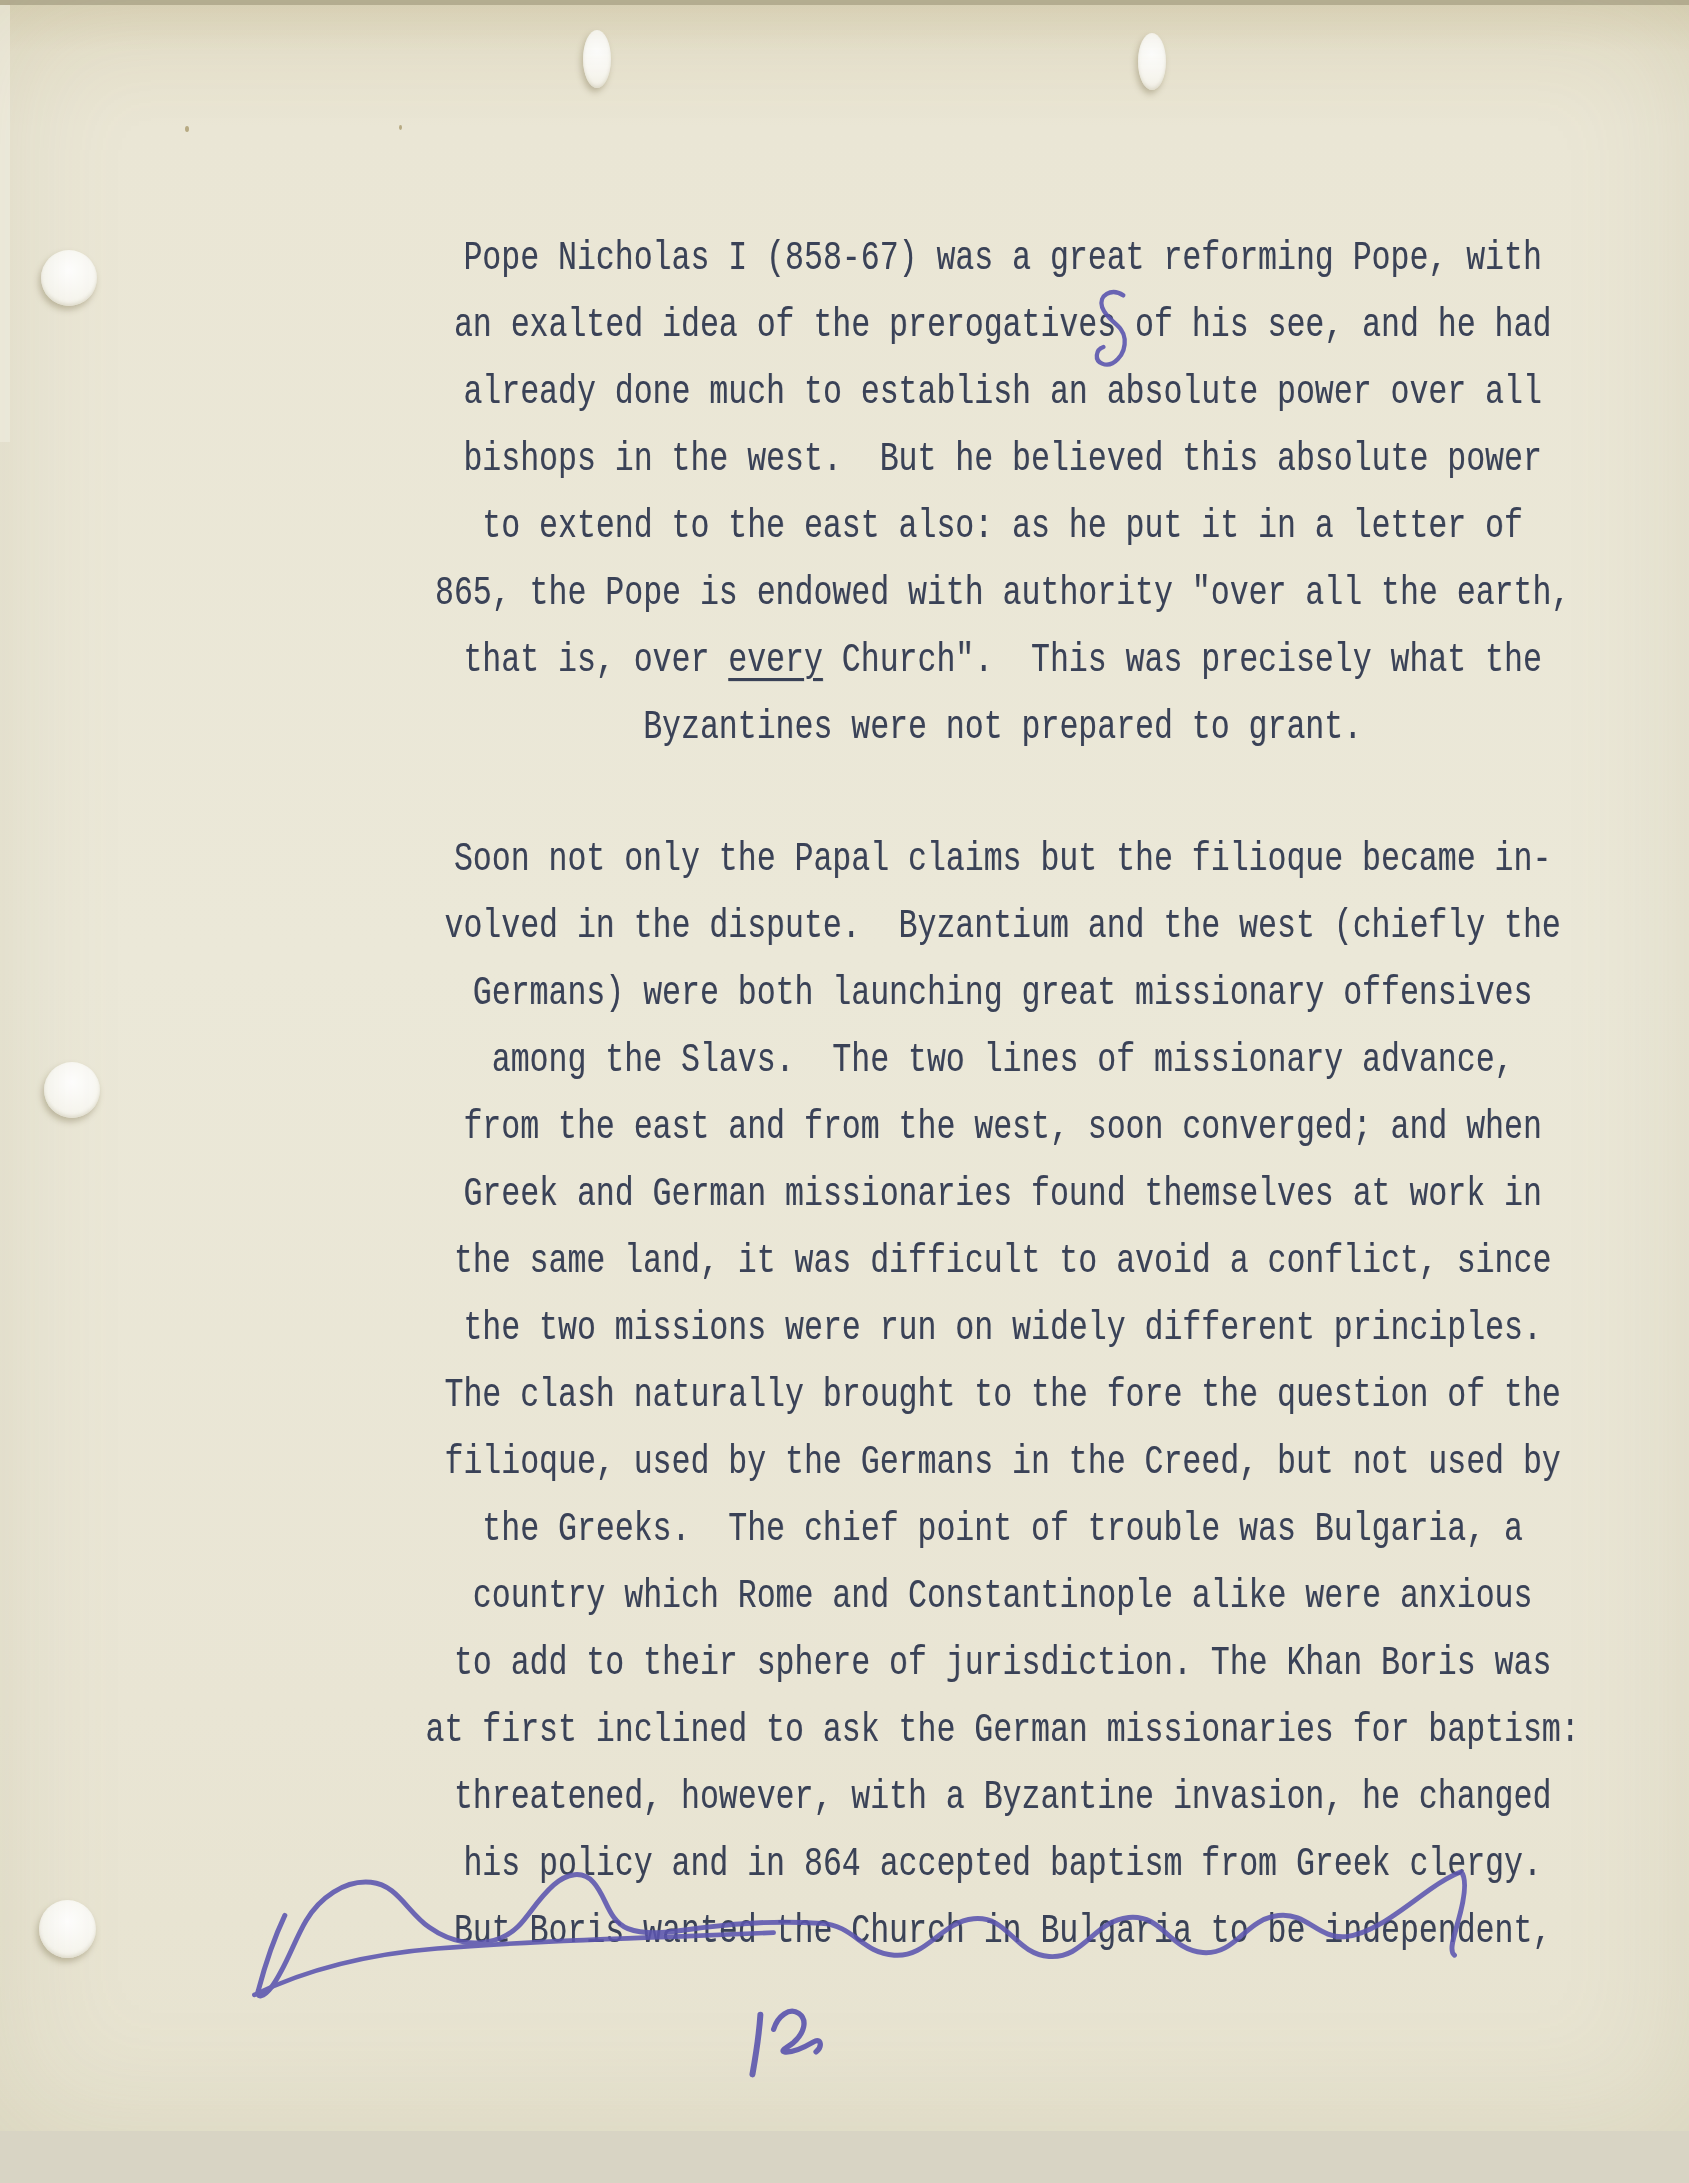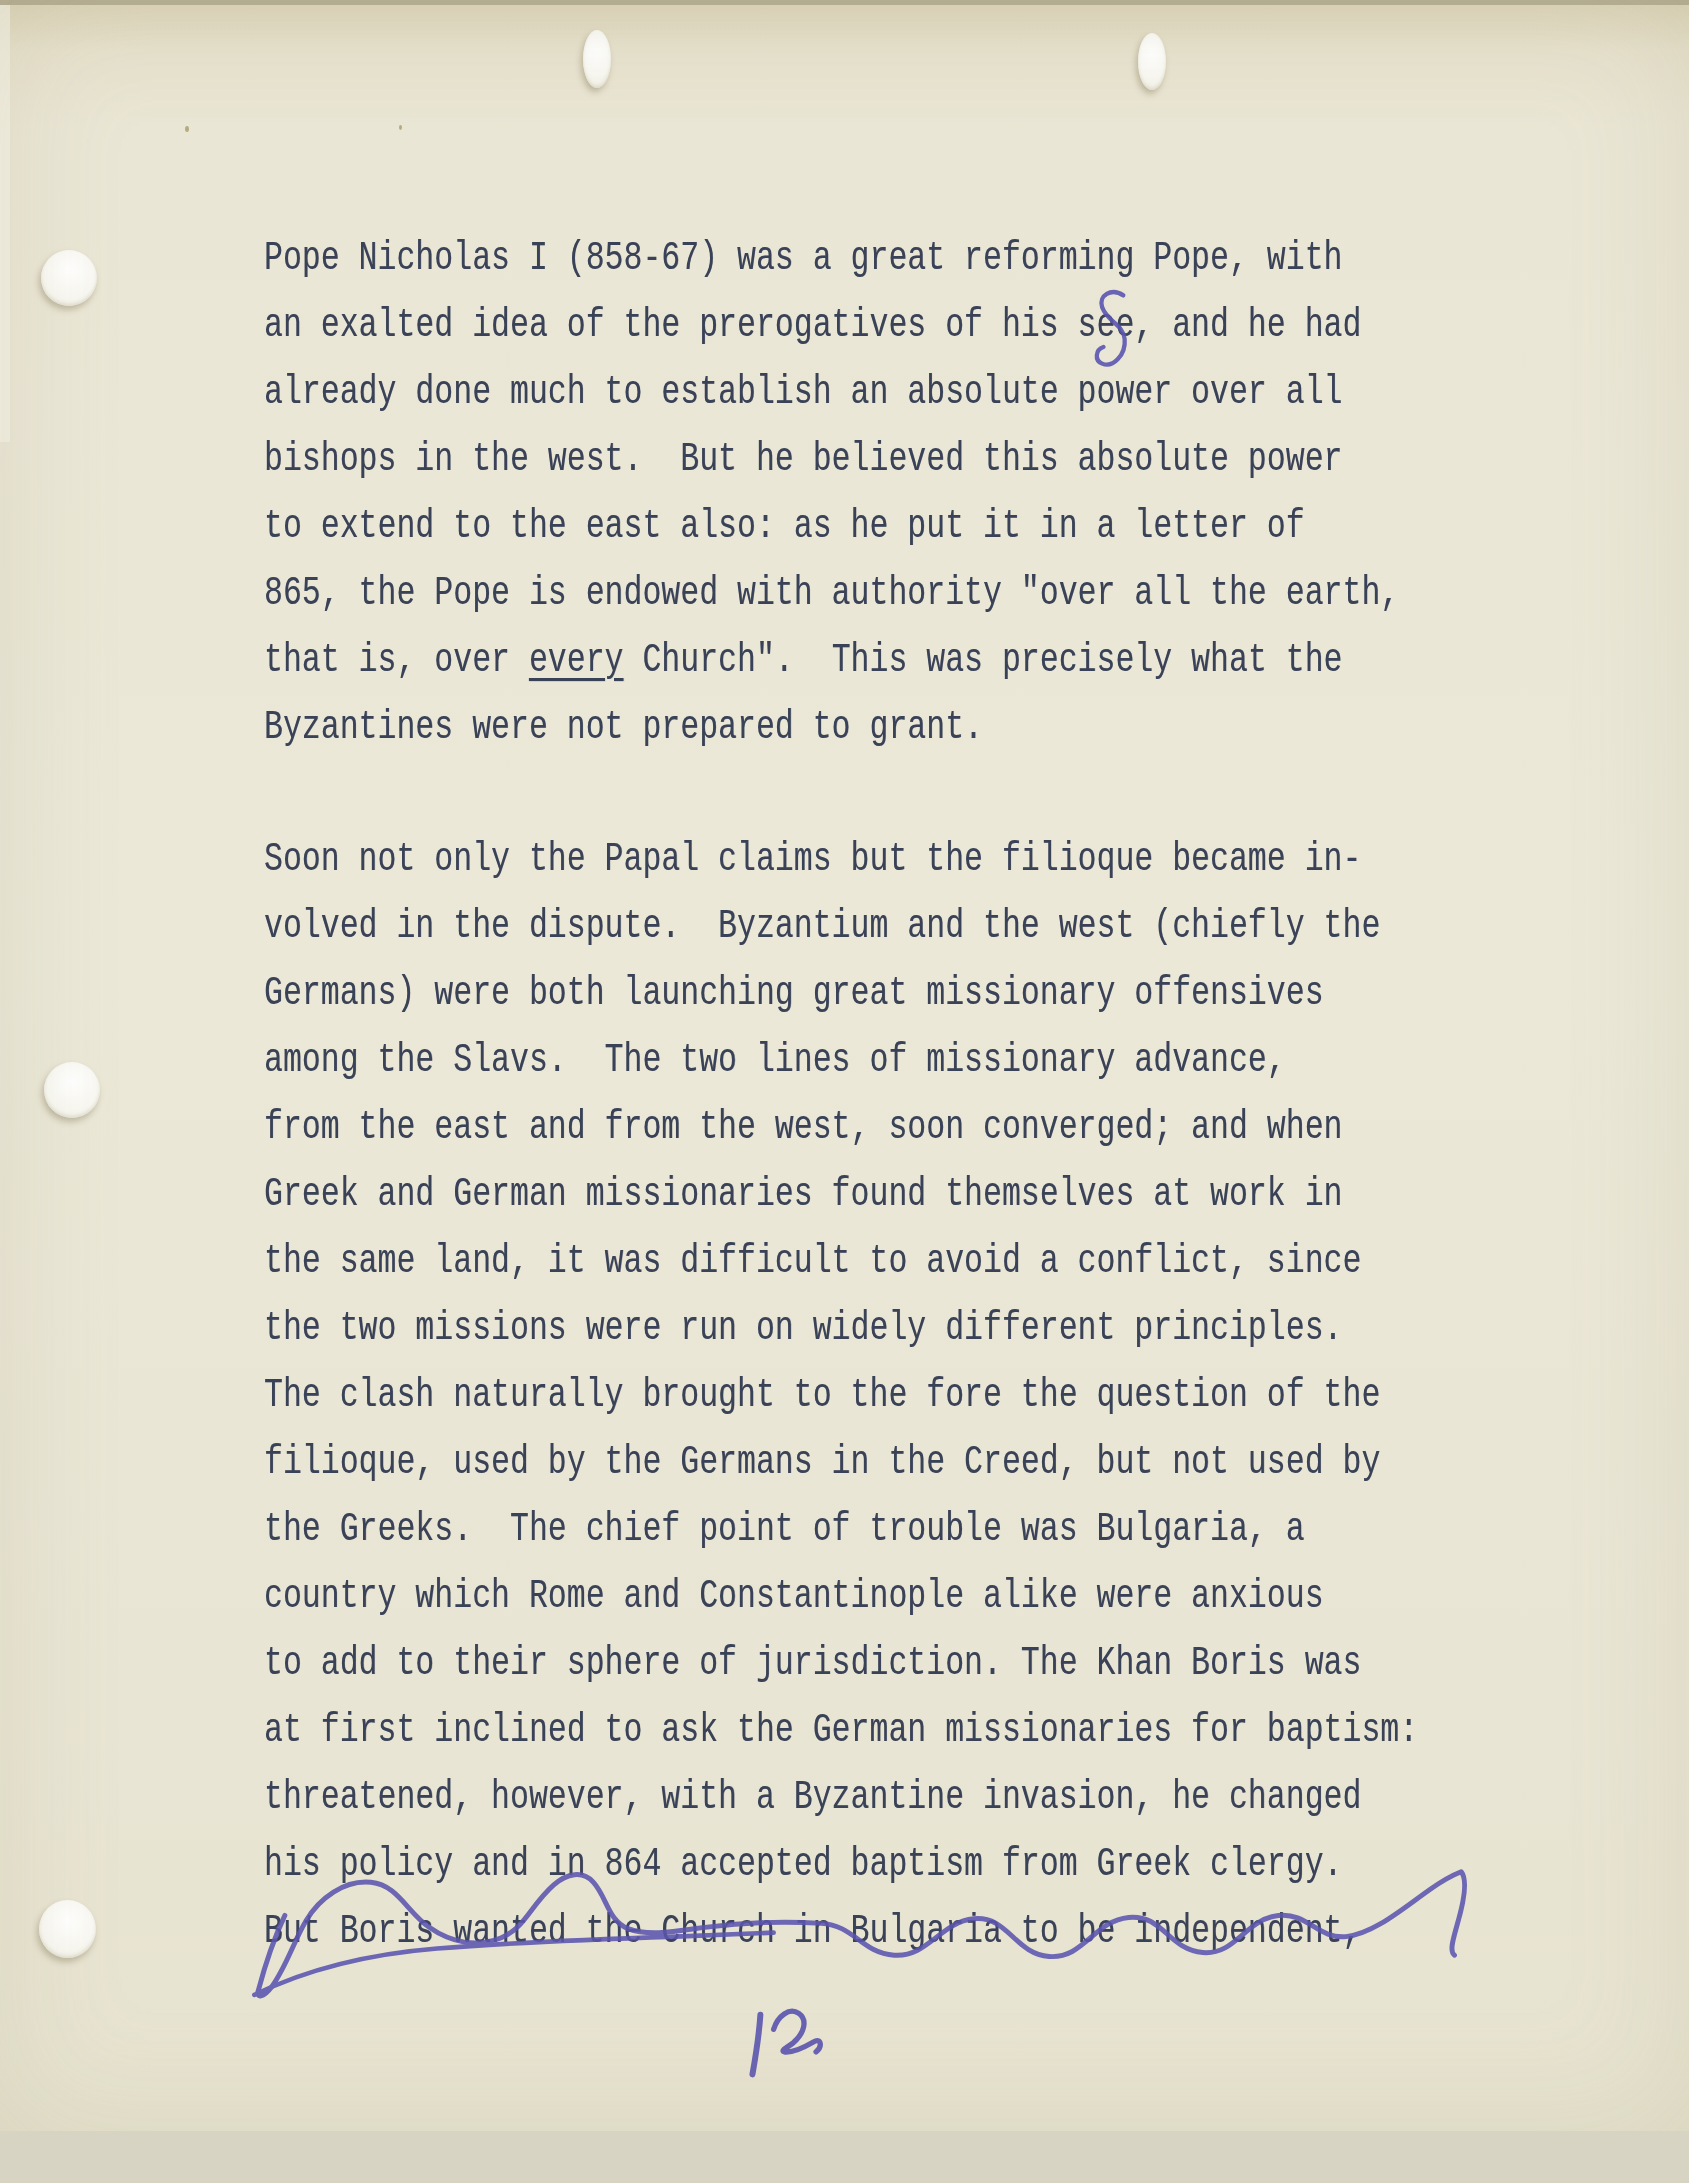--- a/index.html
+++ b/index.html
@@ -3,20 +3,21 @@
 <meta charset="utf-8">
 <style>
   html,body{margin:0;padding:0;background:#d8d4c4;}
   .page{
     position:relative;
     width:1689px;height:2131px;
     margin:0 auto;
     background:linear-gradient(180deg,#e5dfc9 0%,#eae6d5 6%,#ebe8d8 45%,#e9e5d4 80%,#e7e3d0 100%);
     overflow:hidden;
     font-family:"Liberation Mono","DejaVu Sans Mono",monospace;
+    text-align:center;
   }
   .page::after{
     content:"";position:absolute;inset:0;pointer-events:none;
     box-shadow:inset 0 0 126px rgba(150,140,100,0.16);
   }
   .top-edge{position:absolute;top:0;left:0;right:0;height:4.6px;background:#8f8669;opacity:.55;}
   .top-band{position:absolute;top:4.6px;left:0;right:0;height:46px;
     background:linear-gradient(180deg,rgba(203,192,156,.30),rgba(203,192,156,0));}
   .left-sliver{position:absolute;top:4.6px;left:0;width:10px;height:437px;background:#f4f2e6;opacity:.75;}
   .speck{position:absolute;background:#9b8a57;border-radius:50%;opacity:.65;}

